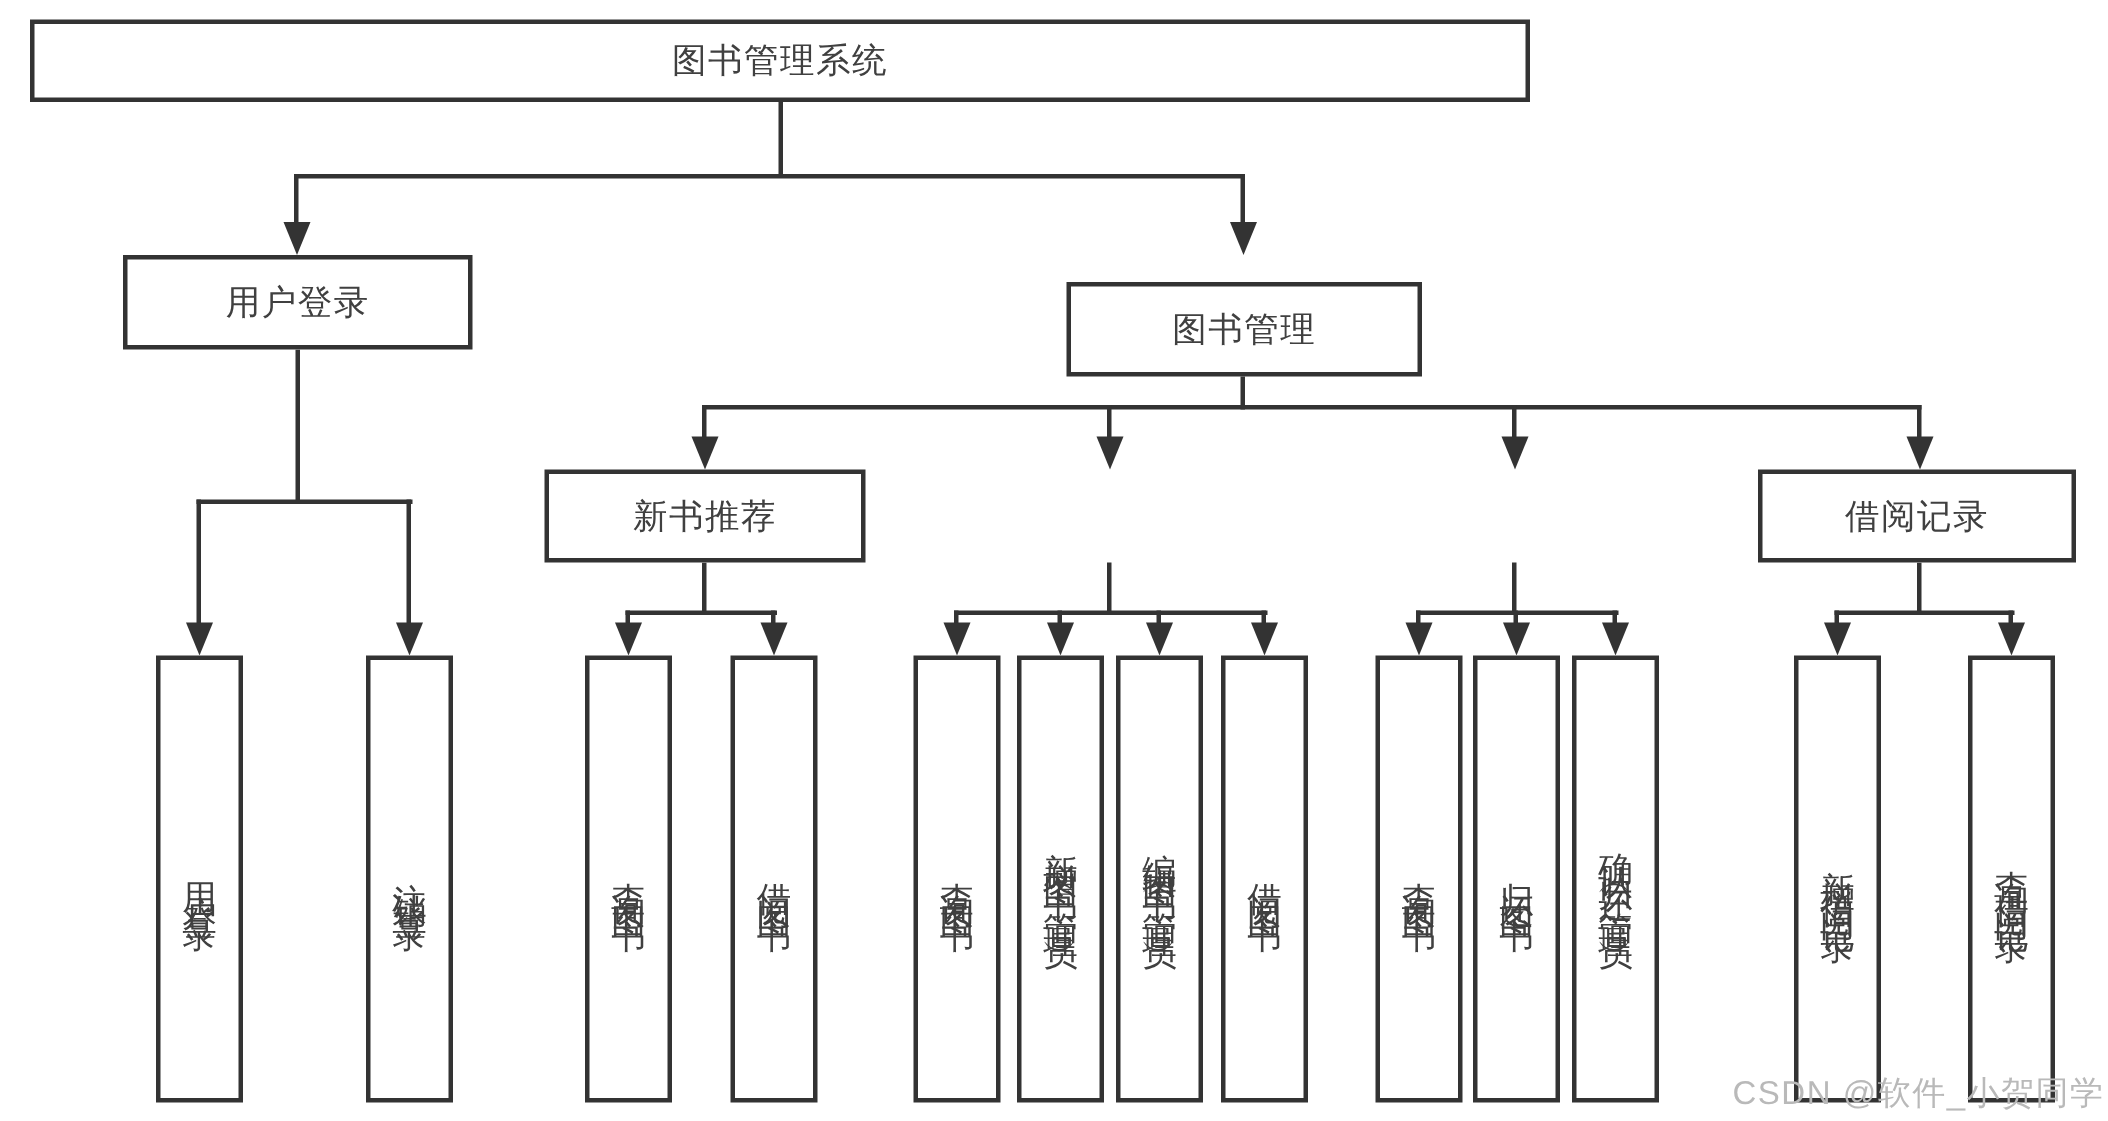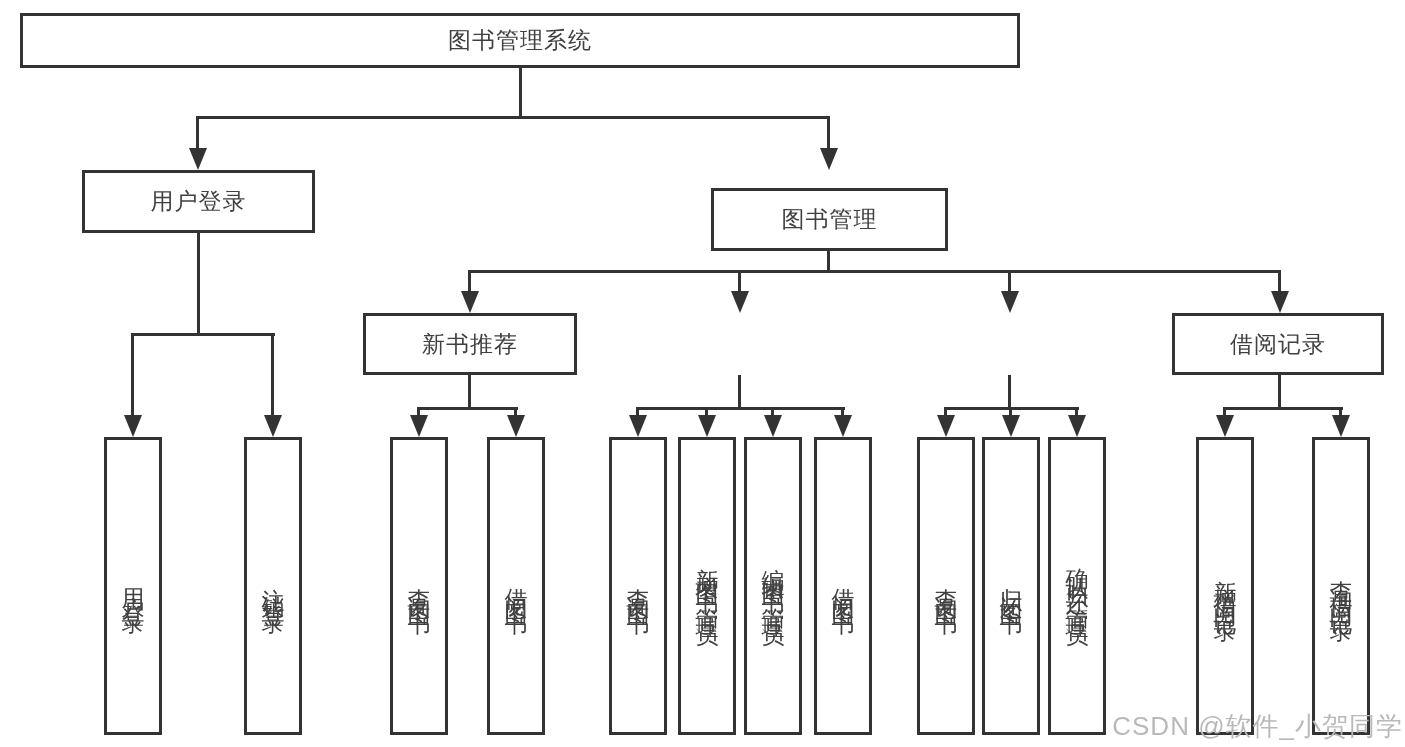--- a/index.html
+++ b/index.html
@@ -19,21 +19,21 @@
     font-size:23px; letter-spacing:8px; line-height:1; white-space:nowrap;
   }
   .seg { position:absolute; background:var(--line,#333333); }
   .arrow {
     position:absolute; width:0; height:0;
     border-left:9px solid transparent; border-right:9px solid transparent;
     border-top:22px solid var(--line,#333333);
   }
   .watermark {
     position:absolute; right:2px; bottom:3px; z-index:10;
-    font-size:26px; color:var(--watermark,#b9b9b9); letter-spacing:1px;
+    font-size:22px; color:var(--watermark,#b9b9b9); letter-spacing:1px;
     white-space:nowrap;
   }
 </style>
 </head>
 <body>
 
 <div class="canvas">
 
   <div class="seg" style="left:519px;top:68px;width:3px;height:50px"></div>
   <div class="seg" style="left:196px;top:116px;width:634px;height:3px"></div>

